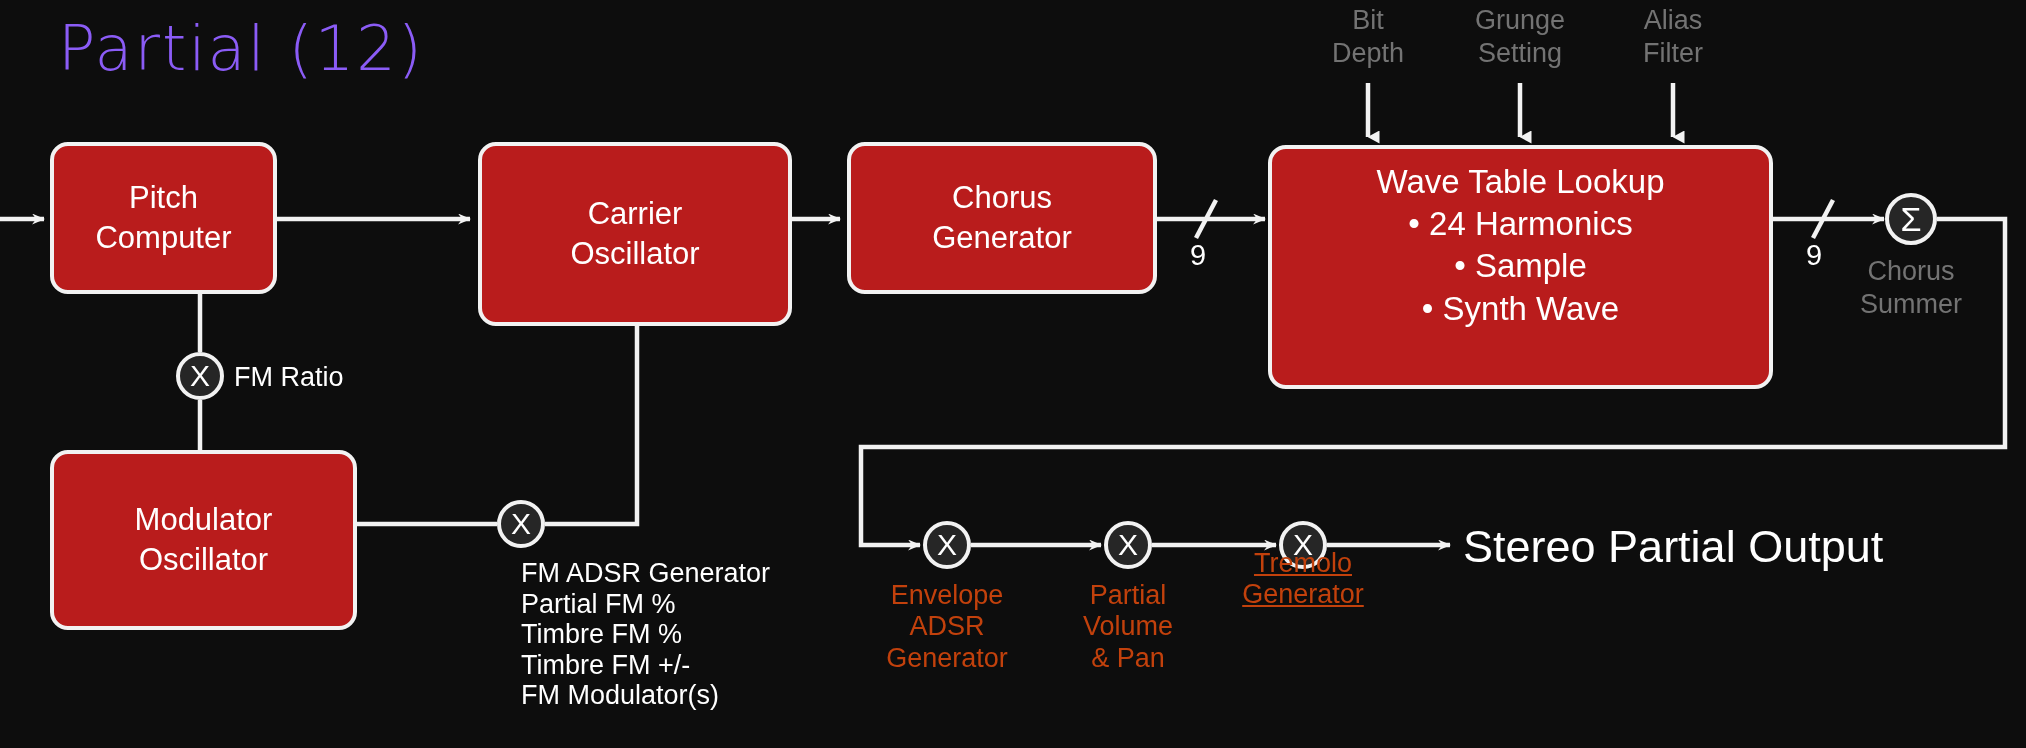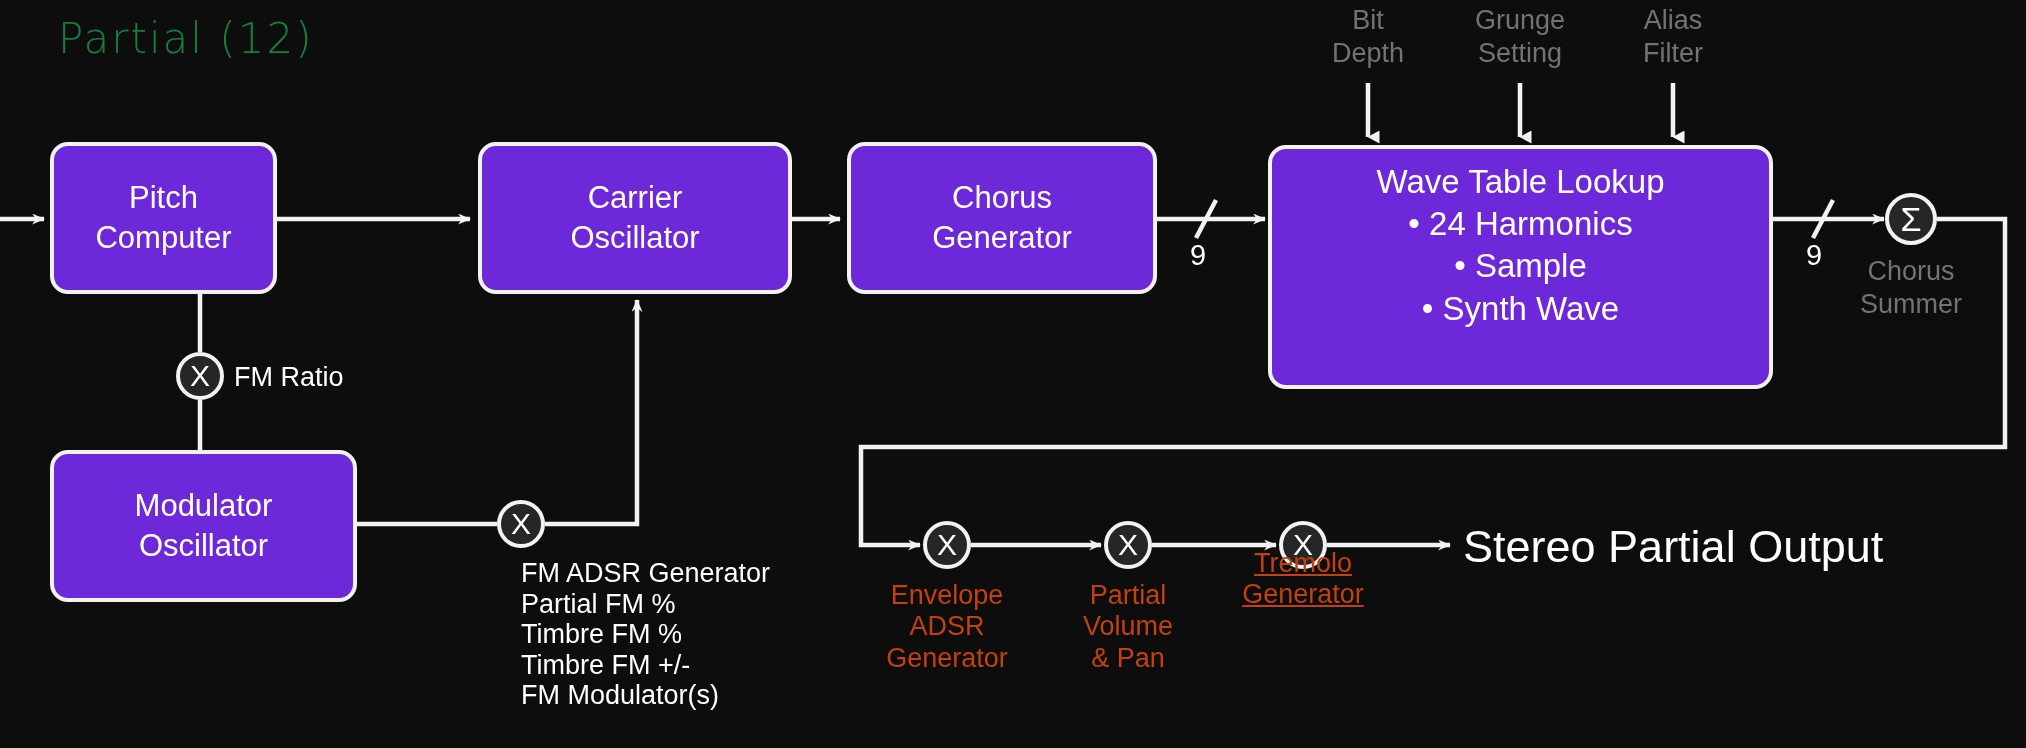--- a/index.html
+++ b/index.html
@@ -21,31 +21,31 @@
     left: 0; top: 0;
     width: 2026px;
     height: 748px;
     pointer-events: none;
   }
   .title {
     position: absolute;
     left: 58px;
     top: 18px;
     font-family: "DejaVu Sans", sans-serif;
-    font-size: 42px;
+    font-size: 62px;
     font-weight: 300;
     letter-spacing: 2px;
-    color: #15803d;
+    color: #8b5cf6;
     white-space: nowrap;
     line-height: 1;
   }
   .box {
     position: absolute;
     box-sizing: border-box;
-    background: #6d28d9;
+    background: #b91c1c;
     border: 4px solid #f2f2f2;
     border-radius: 18px;
     display: flex;
     flex-direction: column;
     align-items: center;
     justify-content: center;
     text-align: center;
     font-size: 31px;
     line-height: 1.28;
     color: #ffffff;
@@ -163,38 +163,38 @@
     </g>
   </svg>
 
   <div class="title">Partial (12)</div>
 
   <div class="box" style="left:50px; top:142px; width:227px; height:152px;">
     <span class="bline">Pitch</span>
     <span class="bline">Computer</span>
   </div>
 
-  <div class="box" style="left:478px; top:142px; width:314px; height:152px;">
+  <div class="box" style="left:478px; top:142px; width:314px; height:184px;">
     <span class="bline">Carrier</span>
     <span class="bline">Oscillator</span>
   </div>
 
   <div class="box" style="left:847px; top:142px; width:310px; height:152px;">
     <span class="bline">Chorus</span>
     <span class="bline">Generator</span>
   </div>
 
   <div class="box" style="left:1268px; top:145px; width:505px; height:244px; justify-content:flex-start; padding-top:12px;">
     <span class="bline wt-title">Wave Table Lookup</span>
     <span class="bline wt-item">• 24 Harmonics</span>
     <span class="bline wt-item">• Sample</span>
     <span class="bline wt-item">• Synth Wave</span>
   </div>
 
-  <div class="box" style="left:50px; top:450px; width:307px; height:152px;">
+  <div class="box" style="left:50px; top:450px; width:307px; height:180px;">
     <span class="bline">Modulator</span>
     <span class="bline">Oscillator</span>
   </div>
 
   <div class="plabel" style="left:1283px; top:4px; width:170px;">
     <span class="bline">Bit</span>
     <span class="bline">Depth</span>
   </div>
   <div class="plabel" style="left:1435px; top:4px; width:170px;">
     <span class="bline">Grunge</span>

